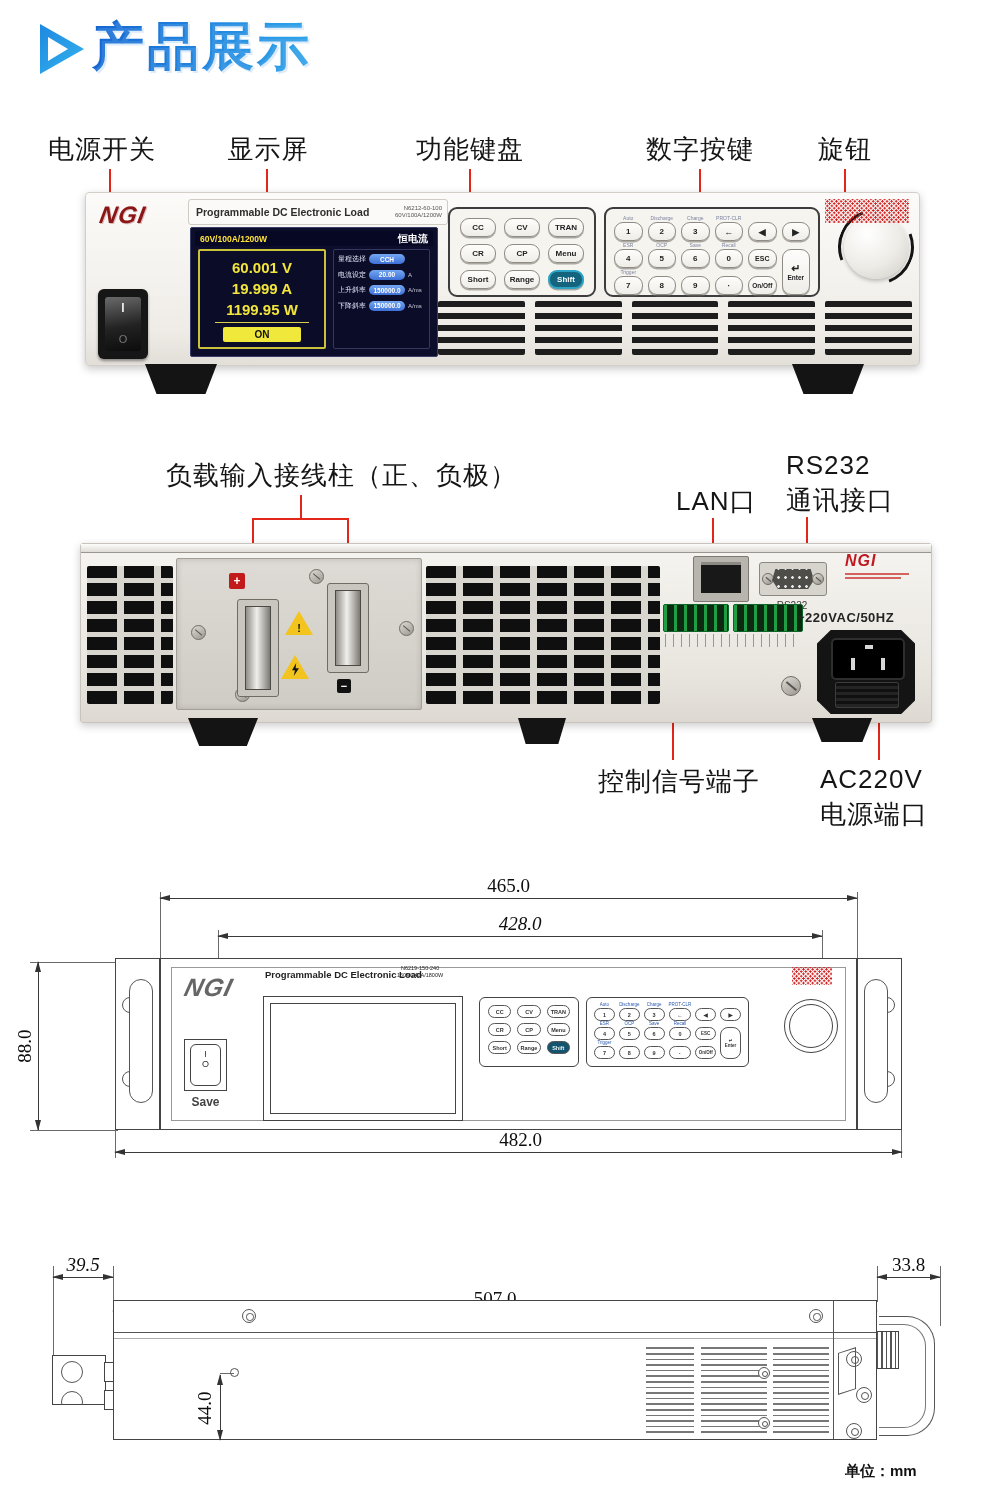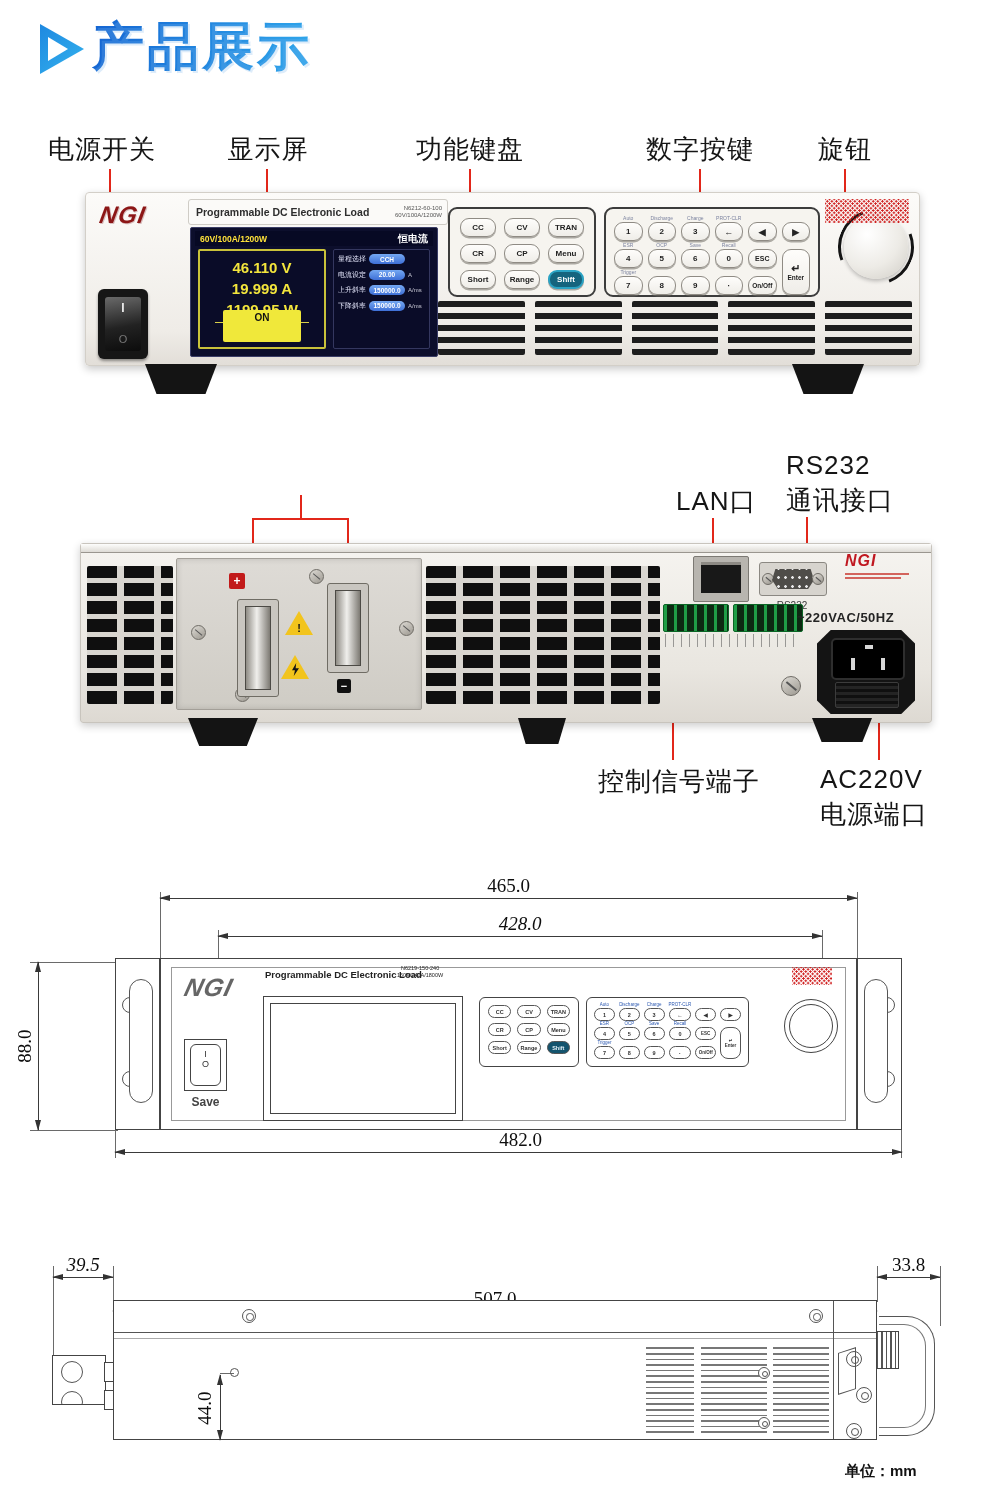--- a/index.html
+++ b/index.html
@@ -38,21 +38,21 @@
   .fd-screen{position:absolute;left:104px;top:34px;width:246px;height:128px;background:#0c0e2c;
     border:1px solid #3a3d66;border-radius:2px;}
   .scr-bar{position:absolute;left:4px;top:3px;width:238px;height:15px;background:#070924;display:flex;
     align-items:center;justify-content:space-between;padding:0 5px;box-sizing:border-box;}
   .scr-bar .l{color:#ffe23a;font-size:8.5px;font-weight:700;}
   .scr-bar .r{color:#fff;font-size:10px;font-weight:700;}
   .scr-left{position:absolute;left:7px;top:21px;width:128px;height:100px;background:#0a0c28;
     border:2px solid #c9c23a;border-radius:2px;box-sizing:border-box;text-align:center;}
   .scr-val{color:#f3e53c;font-weight:700;font-size:15px;line-height:21px;}
   .scr-div{position:absolute;left:12%;bottom:24px;width:76%;height:1.5px;background:#d8d04a;}
-  .scr-on{position:absolute;left:50%;transform:translateX(-50%);bottom:5px;width:78px;height:32px;background:#f0e83a;
+  .scr-on{position:absolute;left:50%;transform:translateX(-50%);bottom:5px;width:78px;height:15px;background:#f0e83a;
     color:#111;font-size:10px;font-weight:700;line-height:15px;border-radius:2px;}
   .scr-right{position:absolute;left:142px;top:21px;width:97px;height:100px;background:#0a0c28;
     border:1px solid #34375f;border-radius:2px;box-sizing:border-box;padding-top:4px;}
   .prow{display:flex;align-items:center;gap:3px;margin:0 3px 5.5px 4px;}
   .prow .pl{color:#e8eaff;font-size:7px;white-space:nowrap;}
   .pill{background:linear-gradient(#74a8f2,#3e6fd6);border-radius:7px;color:#fff;font-size:6.5px;font-weight:700;
     padding:1.5px 0;min-width:36px;text-align:center;}
   .prow .pu{color:#c9c9d6;font-size:6px;}
   .keybox{position:absolute;border:2px solid #3c3c3c;border-radius:9px;background:#f6f4ef;box-sizing:border-box;}
   .fd-fkeys{left:362px;top:14px;width:148px;height:90px;display:grid;grid-template-columns:repeat(3,1fr);
@@ -190,21 +190,21 @@
         <div>N6212-60-100</div>
         <div>60V/100A/1200W</div>
       </div>
     </div>
     <div class="fd-screen">
       <div class="scr-bar">
         <span class="l">60V/100A/1200W</span>
         <span class="r">恒电流</span>
       </div>
       <div class="scr-left">
-        <div class="scr-val" style="margin-top:6px;">46.110 V</div>
+        <div class="scr-val" style="margin-top:6px;">60.001 V</div>
         <div class="scr-val">19.999 A</div>
         <div class="scr-val">1199.95 W</div>
         <div class="scr-div"></div>
         <div class="scr-on">ON</div>
       </div>
       <div class="scr-right">
         <div class="prow">
           <span class="pl">量程选择</span>
           <span class="pill">CCH</span>
           <span class="pu"></span>
@@ -288,20 +288,21 @@
       <div class="vcol"></div>
       <div class="vcol"></div>
       <div class="vcol"></div>
       <div class="vcol"></div>
       <div class="vcol"></div>
     </div>
   </div>
   <div class="foot" style="left:145px;top:364px;width:72px;height:30px;"></div>
   <div class="foot" style="left:792px;top:364px;width:72px;height:30px;"></div>
 
+  <div class="co" style="left:166px;top:458px;">负载输入接线柱（正、负极）</div>
   <div class="co" style="left:676px;top:484px;">LAN口</div>
   <div class="co" style="left:786px;top:450px;">RS232</div>
   <div class="co" style="left:786px;top:483px;">通讯接口</div>
   <div class="co" style="left:598px;top:764px;">控制信号端子</div>
   <div class="co" style="left:820px;top:764px;">AC220V</div>
   <div class="co" style="left:820px;top:797px;">电源端口</div>
 
   <div class="lv" style="left:300px;top:495px;height:24px;"></div>
   <div class="lh" style="left:252px;top:518px;width:97px;"></div>
   <div class="lv" style="left:252px;top:518px;height:104px;"></div>

